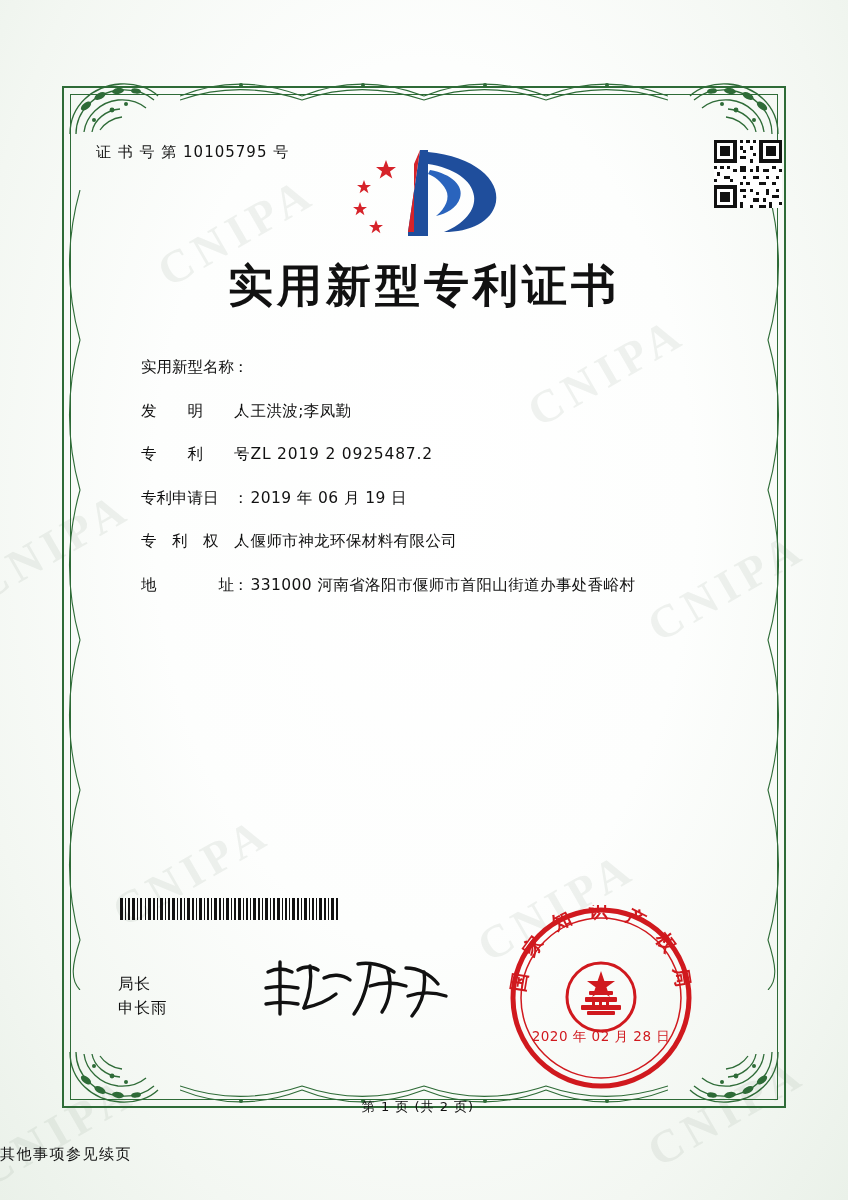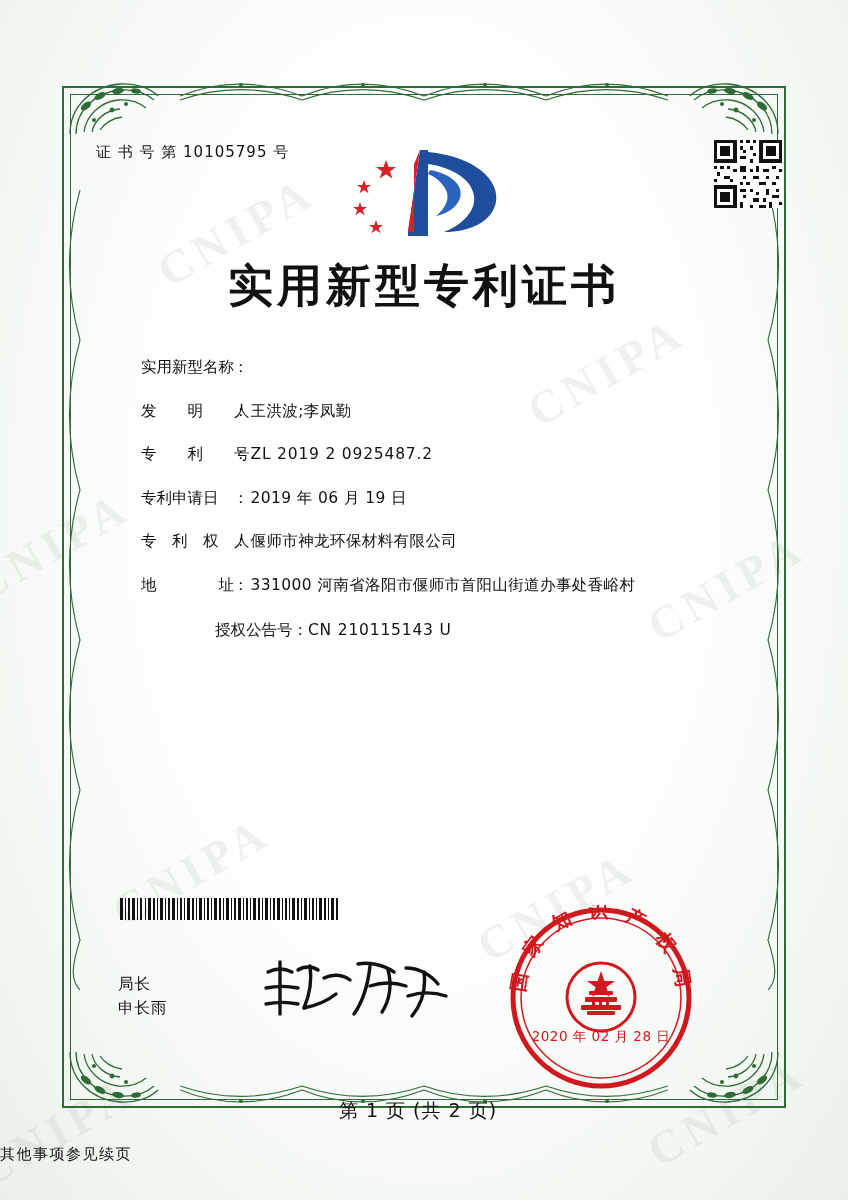--- a/index.html
+++ b/index.html
@@ -195,21 +195,21 @@
     text-align: center;
     font-size: 13.5px;
     color: #d0191e;
     letter-spacing: 0.5px;
   }
 
   .page-no {
     position: absolute;
     left: 0; right: 12px; top: 1098px;
     text-align: center;
-    font-size: 19px;
+    font-size: 13px;
     letter-spacing: 1px;
   }
   .footer-note {
     position: absolute;
     left: 0; right: 0; top: 1145px;
     font-size: 15px;
     letter-spacing: 1.5px;
   }
 </style>
 </head>
@@ -479,23 +479,20 @@
       <span class="field-value">偃师市神龙环保材料有限公司</span>
     </div>
 
     <div class="field-row">
       <span class="field-label">地　　　　址</span>
       <span class="field-colon">：</span>
       <span class="field-value">331000 河南省洛阳市偃师市首阳山街道办事处香峪村</span>
     </div>
 
     <div class="row-pair">
-      <span class="seg2">
-        <span>授权公告号</span><span>：</span><span class="field-value mono">CN 210115143 U</span>
-      </span>
     </div>
 
   </div>
 
 
   <div class="barcode">
     <svg width="218" height="22" viewBox="0 0 218 22" shape-rendering="crispEdges">
       <rect width="218" height="22" fill="transparent"></rect>
       <g fill="#111">
         <rect x="0" y="0" width="3" height="22"></rect>

